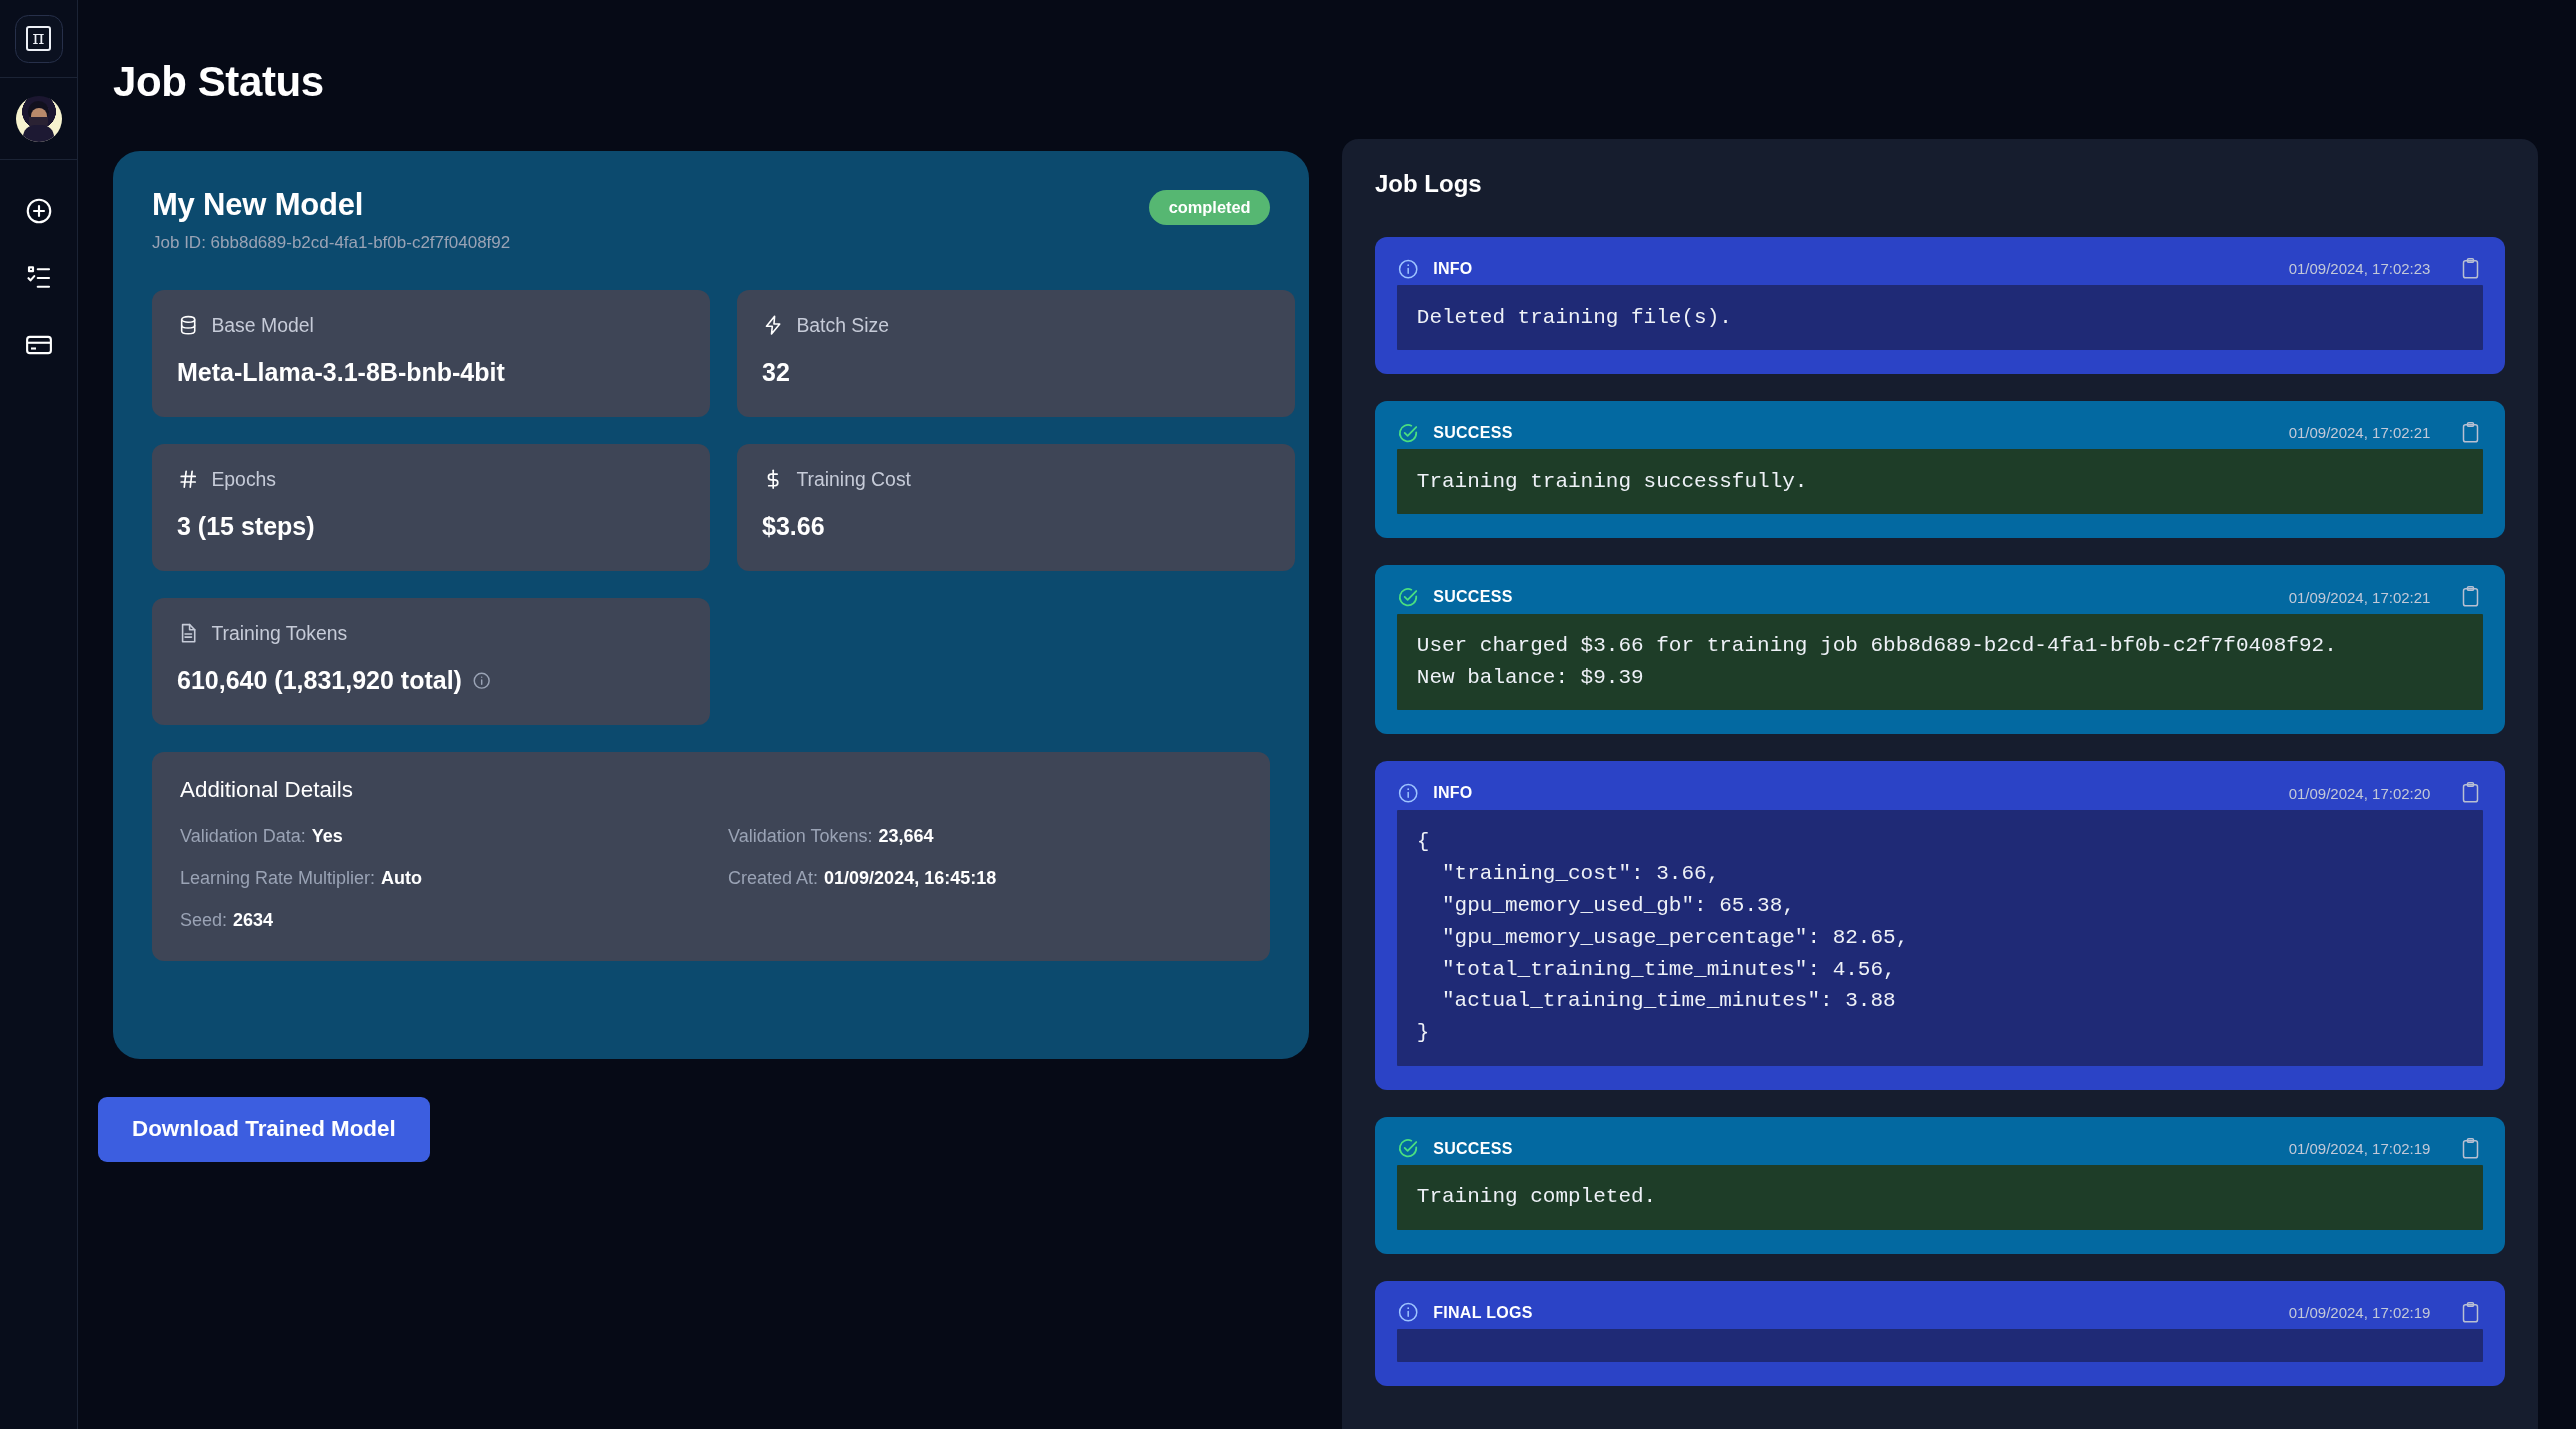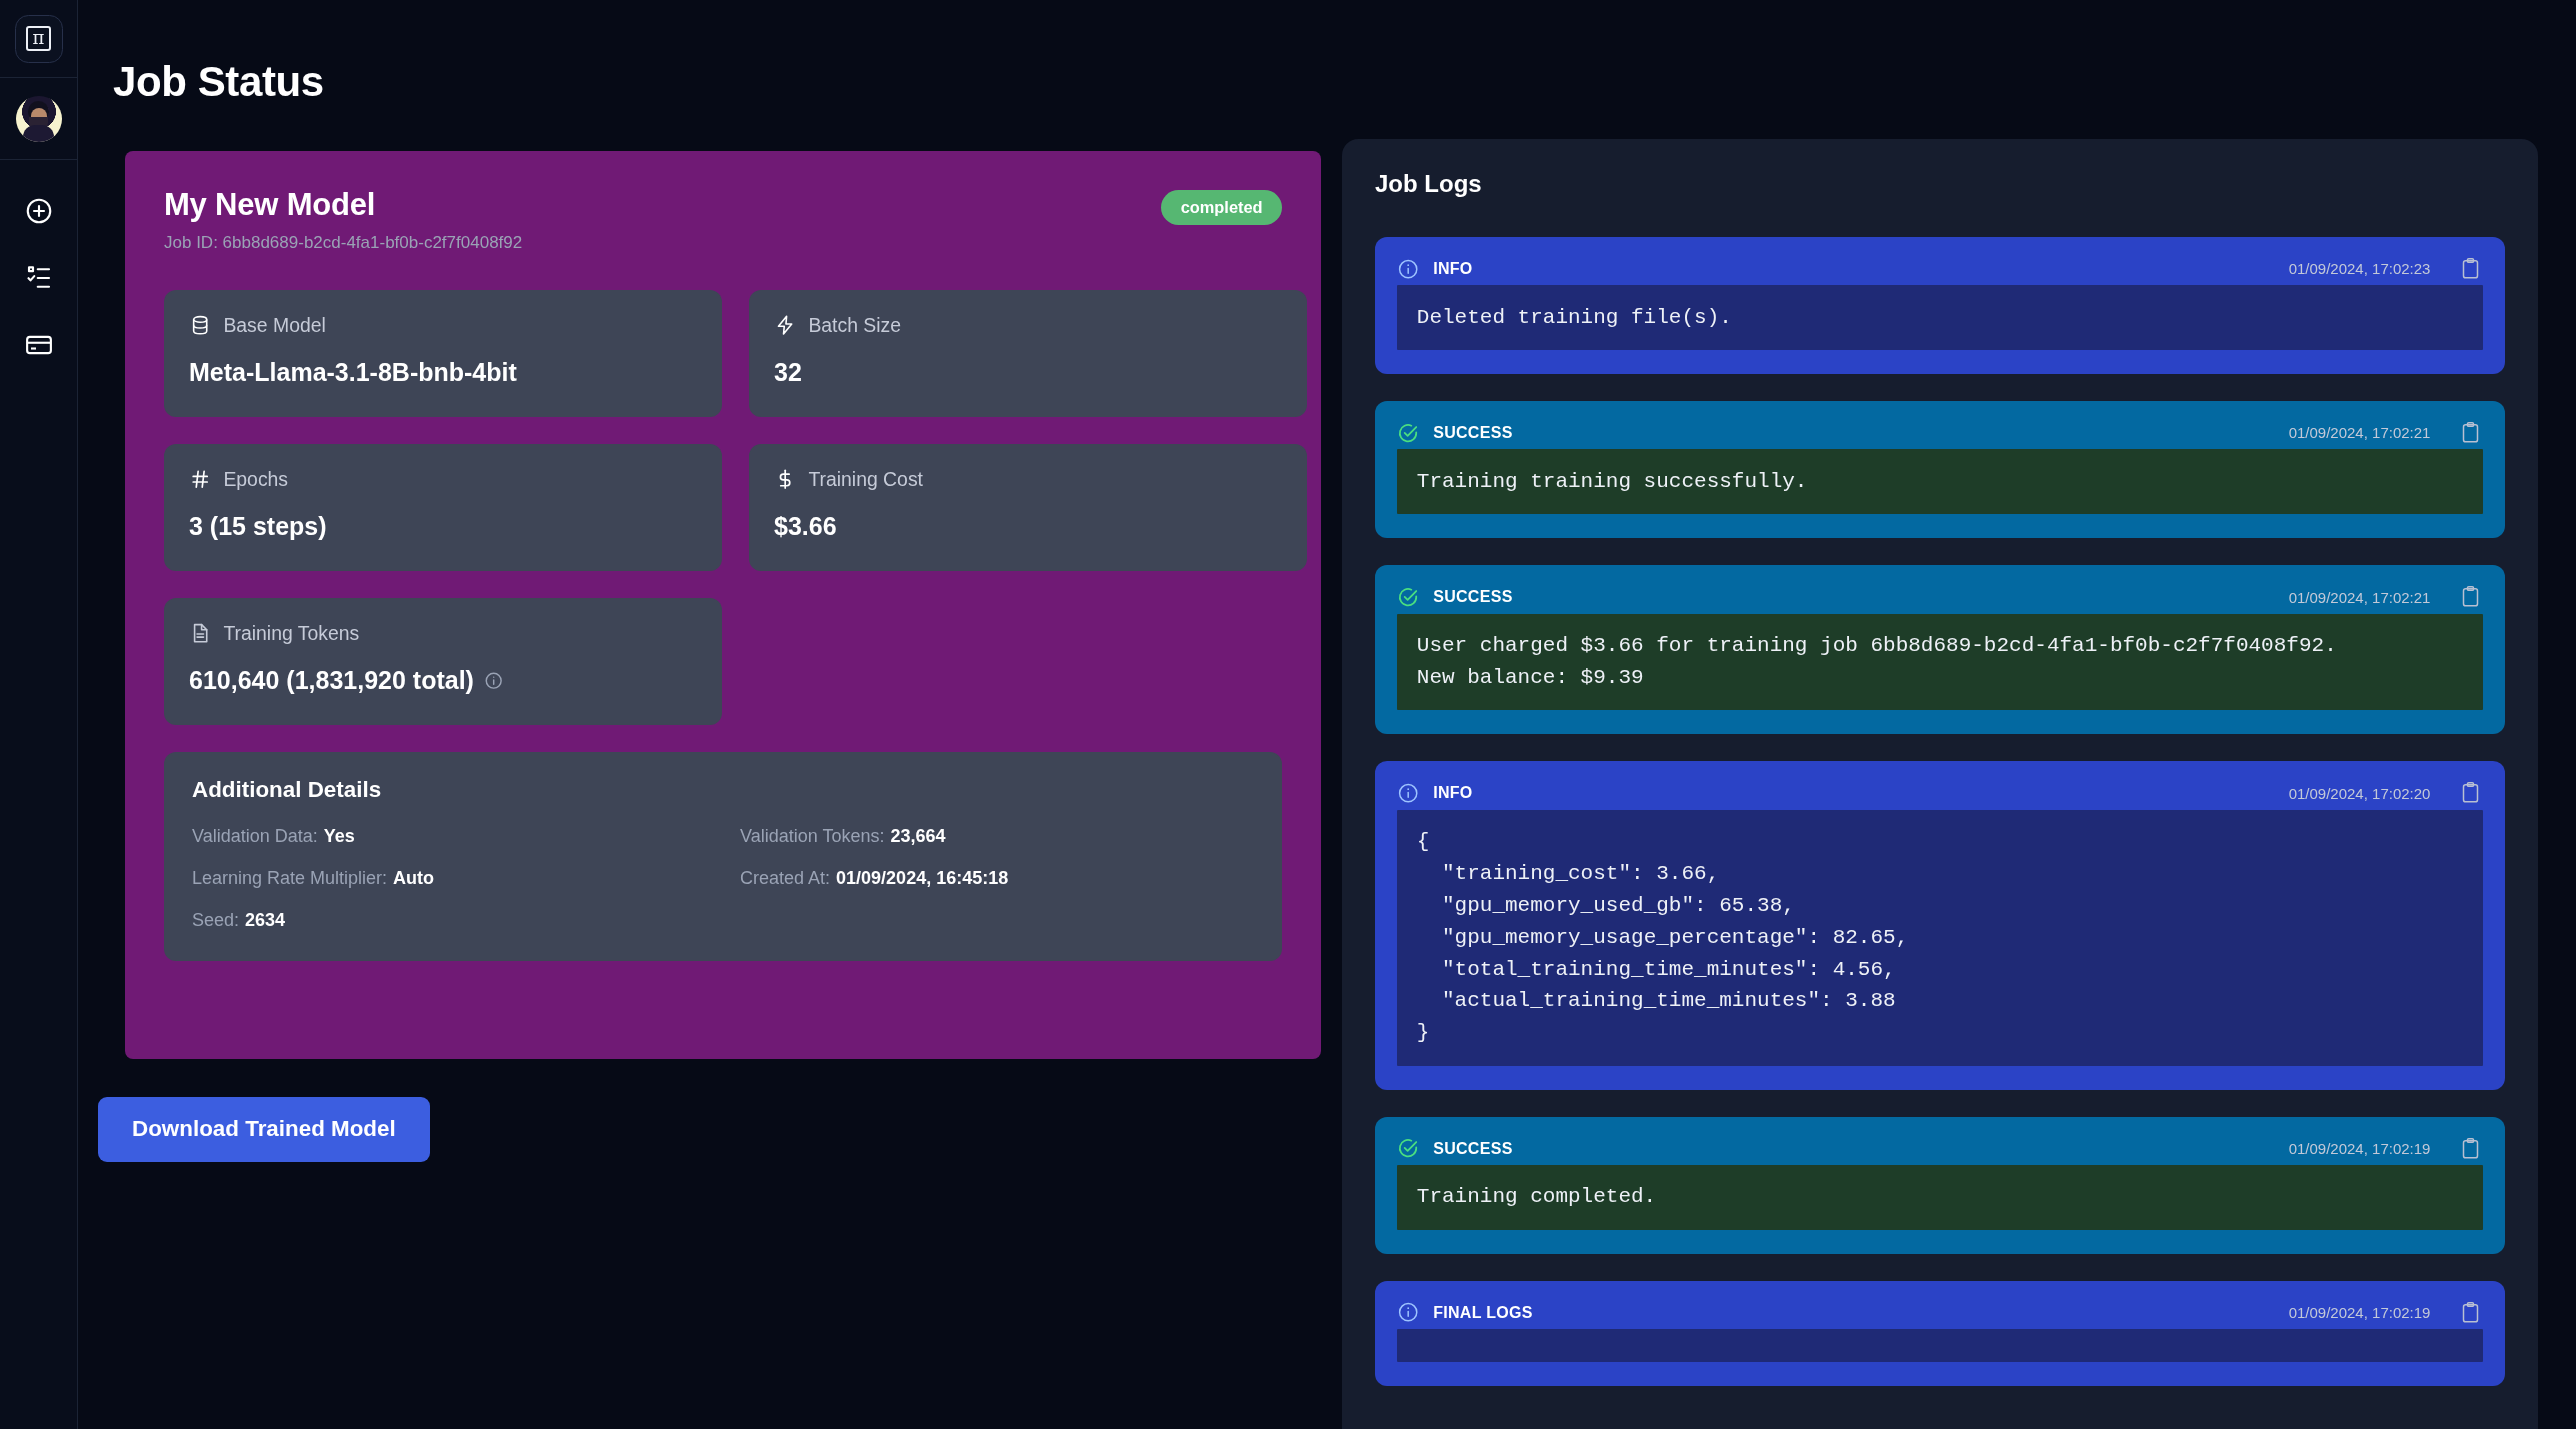--- a/index.html
+++ b/index.html
@@ -62,21 +62,21 @@
 
   
   #page-title{
     position:absolute; left:113px; top:58px;
     font-size:42px; font-weight:bold; color:#ffffff; letter-spacing:-0.4px;
   }
 
   
   #job-panel{
     position:absolute; left:113px; top:151px; width:1196px; height:908px;
-    background:#701a75; border-radius:8px;margin-left:12px;
+    background:#0c4a6e; border-radius:27px;
   }
   #job-head{ position:relative; padding:36px 39px 0 39px; }
   #model-name{ font-size:31px; font-weight:bold; color:#ffffff; letter-spacing:-0.2px; }
   #job-id{ font-size:17px; color:#9aa3b5; margin-top:10.4px; }
   #status-badge{
     position:absolute; right:39px; top:39px;
     background:#56b772; color:#ffffff; font-size:16.4px; font-weight:bold;
     padding:8.2px 19.4px; border-radius:745px;
   }
 
@@ -90,21 +90,21 @@
   }
   .metric-head{ display:flex; gap:12px; }
   .metric-head .mlabel{ font-size:19.4px; color:#c6cbd8; }
   .metric-val{ margin-top:21px; font-size:25px; font-weight:bold; color:#ffffff; display:flex; align-items:center; gap:10.4px; }
   .metric-val .info-dot{ flex:none; }
 
   #details{
     margin:27px 39px 0 39px; background:#3e4556; border-radius:12px;
     padding:25px 28px 30px 28px;
   }
-  #details h3{ font-size:22.4px; font-weight:bold; color:#ffffff; }
+  #details h3{ font-size:22.4px; font-weight:normal; color:#ffffff; }
   .det-grid{ margin-top:22.4px; display:grid; grid-template-columns:548px 548px; row-gap:21px; }
   .det{ font-size:18px; color:#9aa3b5; }
   .det b{ color:#ffffff; font-weight:bold; margin-left:6px; }
 
   #download-btn{
     position:absolute; left:98px; top:1097px;
     background:#3c5ee0; color:#ffffff; border:none; border-radius:9px;
     font-family:"Liberation Sans", sans-serif;
     font-size:22.4px; font-weight:bold; padding:19.4px 34px; cursor:pointer;
   }

